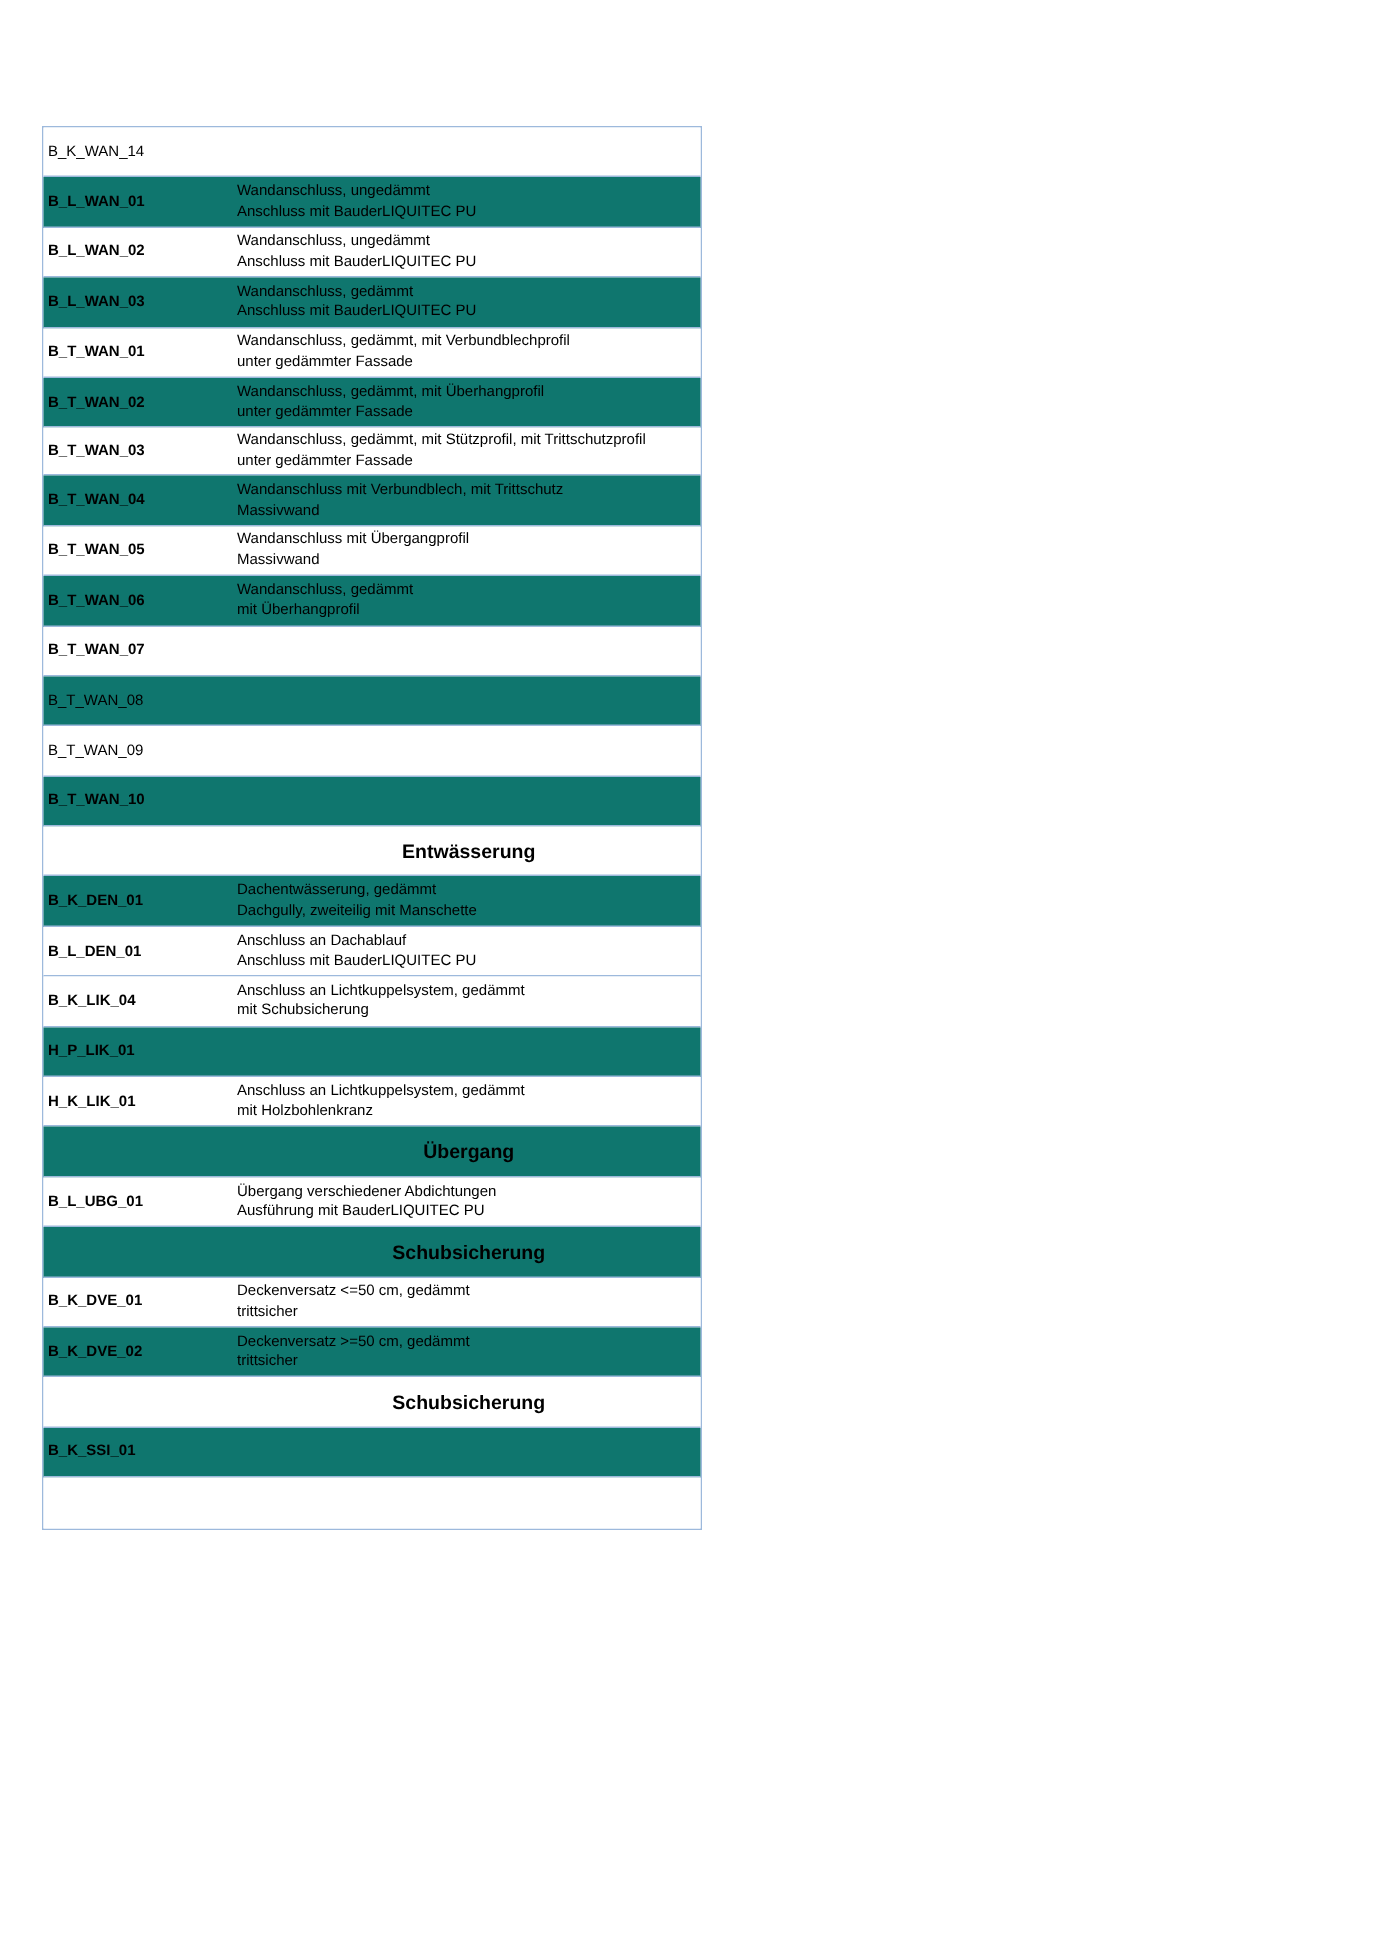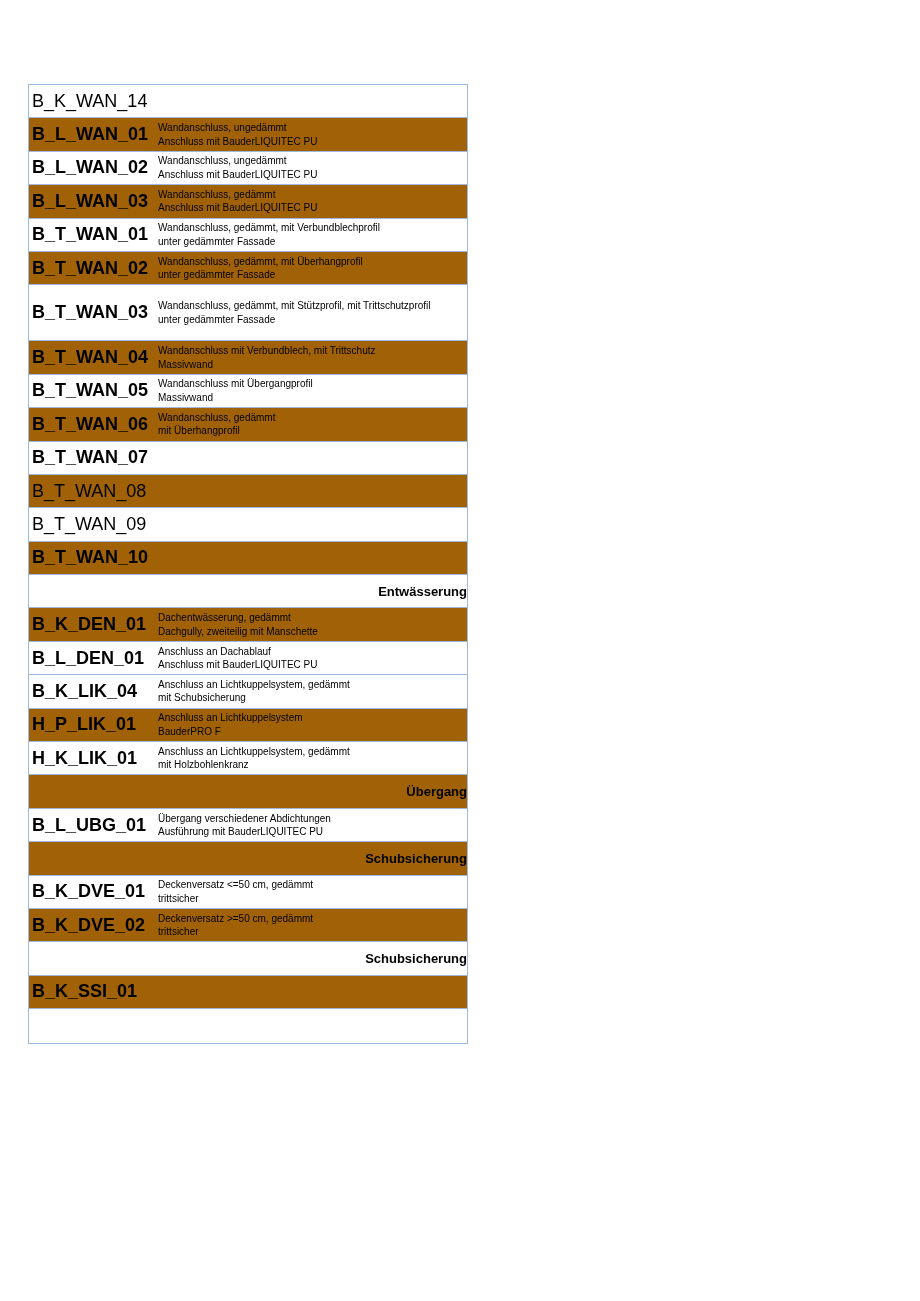--- a/index.html
+++ b/index.html
@@ -1,26 +1,26 @@
 <!DOCTYPE html>
 <html><head>
 <meta charset="utf-8">
 <style>
   html, body { margin: 0; padding: 0; background: #ffffff; }
   body { width: 920px; height: 1301px; position: relative; font-family: "Liberation Sans", sans-serif; color: #000; }
   .table { position: absolute; left: 28px; top: 84px; width: 440px; border: 1px solid #9db9dc; box-sizing: border-box; }
   .row { display: flex; align-items: center; border-bottom: 1px solid #9db9dc; box-sizing: border-box; height: 33.4px; background: #ffffff; }
   .row:last-child { border-bottom: none; }
-  .row.alt { background: #a16207; }
-  .row.tall { height: 56px; }
-  .code { width: 129px; padding-left: 3px; box-sizing: border-box; font-size: 18px; font-weight: bold; white-space: nowrap; }
+  .row.alt { background: #0f766e; }
+  .row.tall { height: 32px; }
+  .code { width: 129px; padding-left: 3px; box-sizing: border-box; font-size: 10px; font-weight: bold; white-space: nowrap; }
   .code.plain { font-weight: normal; }
   .desc { flex: 1; font-size: 10px; line-height: 13.5px; white-space: nowrap; overflow: hidden; }
   .desc span { display: block; }
-  .section { justify-content: flex-end; }
+  .section { justify-content: center; }
   .section .title { font-size: 13px; font-weight: bold; padding-left: 129px; }
 </style>
 </head>
 <body>
 
 <div class="table">
   <div class="row">
       <div class="code plain">B_K_WAN_14</div>
       <div class="desc"></div>
     </div>
@@ -120,24 +120,20 @@
     </div>
   <div class="row">
       <div class="code">B_K_LIK_04</div>
       <div class="desc">
         <span>Anschluss an Lichtkuppelsystem, gedämmt</span>
         <span>mit Schubsicherung</span>
       </div>
     </div>
   <div class="row alt">
       <div class="code">H_P_LIK_01</div>
-      <div class="desc">
-        <span>Anschluss an Lichtkuppelsystem</span>
-        <span>BauderPRO F</span>
-      </div>
     </div>
   <div class="row">
       <div class="code">H_K_LIK_01</div>
       <div class="desc">
         <span>Anschluss an Lichtkuppelsystem, gedämmt</span>
         <span>mit Holzbohlenkranz</span>
       </div>
     </div>
   <div class="row alt section">
       <div class="title">Übergang</div>

